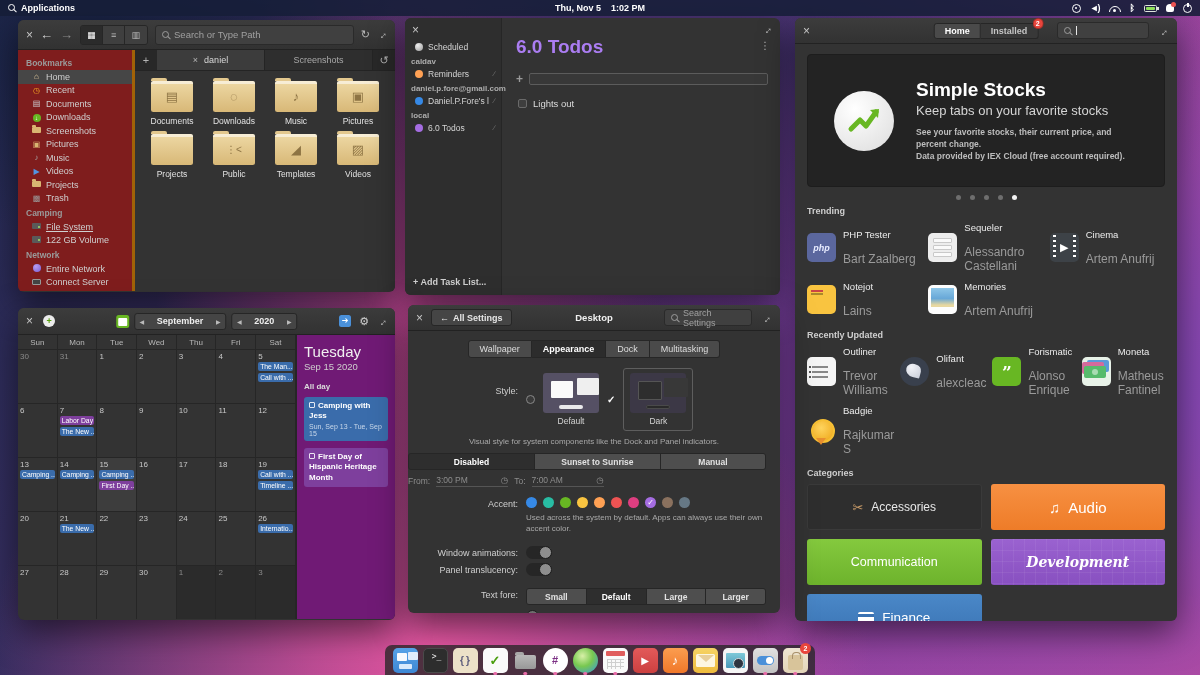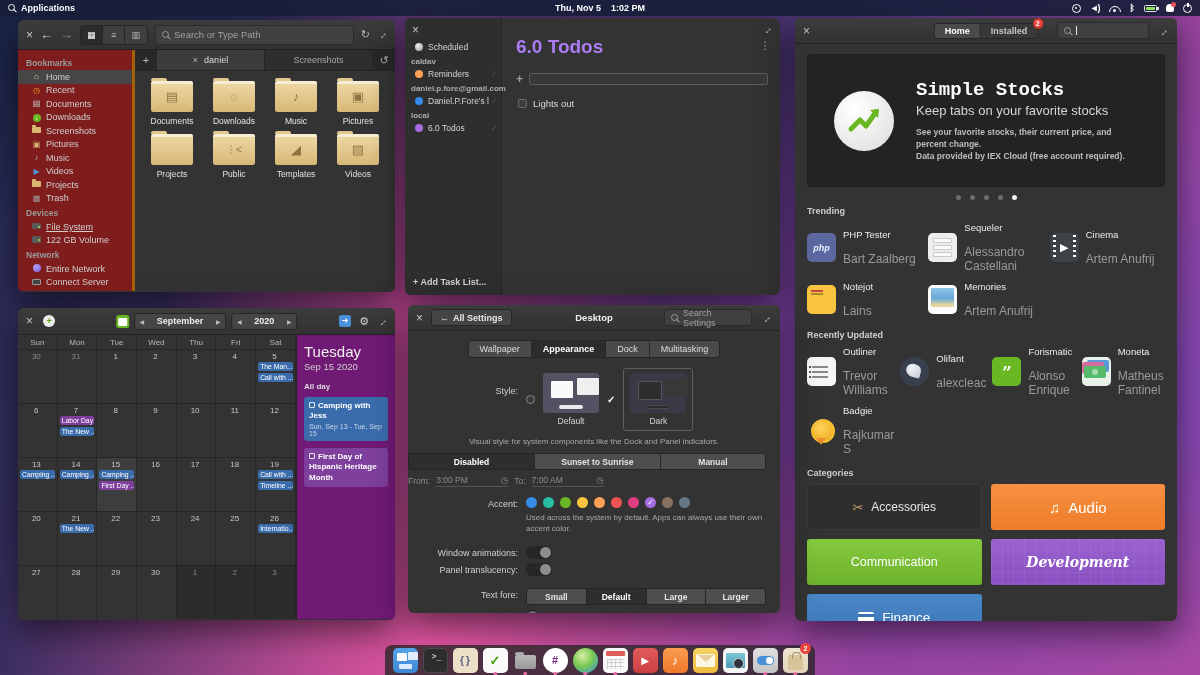--- a/index.html
+++ b/index.html
@@ -109,21 +109,21 @@
   #actabs .t { padding:2px 10px; font-size:9px; font-weight:bold; background:#4a4a4a; color:#fff; border:1px solid #262626; }
   #actabs .t.first { border-radius:3px 0 0 3px; }
   #actabs .t.dim { background:#383838; color:#c5c5c5; border-left:none; border-radius:0 3px 3px 0; position:relative; }
   .redbadge { position:absolute; right:-6px; top:-6px; min-width:11px; height:11px; border-radius:6px; background:#e8453c; color:#fff; font-size:7px; font-weight:bold; display:flex; align-items:center; justify-content:center; padding:0 2px; border:1px solid rgba(0,0,0,.3); }
   #acsearch { position:absolute; right:28px; width:92px; height:17px; font-size:9px; }
   .caret { width:1px; height:9px; background:#e8e8e8; }
   #appc .rsz { position:absolute; right:9px; top:8px; }
   #acbody { padding:10px 12px 0; }
   #banner { background:#232323; border:1px solid #1d1d1d; border-radius:4px; height:133px; display:flex; align-items:center; padding:0 26px; gap:22px; }
   #bicon { width:60px; height:60px; border-radius:50%; background:radial-gradient(circle at 35% 30%, #ffffff, #dcdcdc); flex:none; display:flex; align-items:center; justify-content:center; }
-  #btxt .t1 { color:#fff; font-size:19px; font-weight:bold;font-family:Liberation Mono, monospace; }
+  #btxt .t1 { color:#fff; font-size:19px; font-weight:bold; }
   #btxt .t2 { color:#d5d5d5; font-size:13px; margin-top:2px; }
   #btxt .t3 { color:#bdbdbd; font-size:8.5px; font-weight:bold; margin-top:8px; line-height:1.45; }
   #dots { display:flex; justify-content:center; gap:9px; margin:8px 0 6px; }
   #dots span { width:5px; height:5px; border-radius:50%; background:#6e6e6e; }
   #dots span.on { background:#f2f2f2; }
   .seclbl { font-size:9px; font-weight:bold; color:#cfcfcf; margin:6px 0 6px; }
   .agrid3 { display:grid; grid-template-columns:repeat(3,1fr); gap:8px 6px; }
   .agrid4 { display:grid; grid-template-columns:repeat(4,1fr); gap:8px 6px; }
   .app { display:flex; align-items:center; gap:7px; }
   .app .nm { font-size:9.5px; color:#ececec; }
@@ -175,21 +175,21 @@
   .ico-addev { width:12px; height:12px; background:#ececec; border-radius:50%; color:#57a00b; font-size:9px; font-weight:bold; text-align:center; line-height:12px; }
   .ico-exp { width:12px; height:12px; background:#4a90d9; border-radius:2.5px; color:#fff; font-size:8px; text-align:center; line-height:12px; }
   .gear { color:#cfcfcf; font-size:11px; }
   #calbody { display:flex; height:284px; }
   #calgrid { width:278px; display:flex; flex-direction:column; }
   .dowrow { display:flex; height:15px; border-bottom:1px solid #262626; }
   .dowrow span { width:39.7px; text-align:center; font-size:8px; font-weight:normal; color:#b8b8b8; line-height:15px; border-right:1px solid #262626; }
   .wk { display:flex; flex:1; border-bottom:1px solid #262626; }
   .wk:last-child { border-bottom:none; }
   .cell { width:39.7px; border-right:1px solid #262626; padding:1px 2px; position:relative; }
-  .cell .dn { display:block; text-align:center; font-size:8px; color:#c8c8c8; padding:1px 2px 1px 0; }
+  .cell .dn { display:block; text-align:left; font-size:8px; color:#c8c8c8; padding:1px 2px 1px 0; }
   .cell.dim { background:#2b2b2b; } .cell.dim .dn { color:#8a8a8a; }
   .cell.sel { background:#3d3d3d; }
   .ev { display:block; font-size:6.8px; color:#fff; background:#3a6cab; border-radius:2px; padding:1px 2px; margin-bottom:2px; white-space:nowrap; overflow:hidden; }
   .ev.purple { background:#7e3f9d; }
   #calside { flex:1; border-left:1px solid #262626; padding:8px 7px; background:#701a75; }
   #calside .day { font-size:15px; color:#f0f0f0; }
   #calside .date { font-size:9.5px; color:#cfcfcf; margin-top:1px; }
   #calside .allday { font-size:8px; font-weight:bold; color:#dadada; margin:10px 0 6px; }
   .evcard { border-radius:3px; padding:4px 5px; margin-bottom:7px; color:#fff; }
   .evcard.blue { background:#3a6cab; }
@@ -361,21 +361,21 @@
           <span>Videos</span>
         </div>
       <div class="sbi">
           <span class="ic"><span class="mfold"></span></span>
           <span>Projects</span>
         </div>
       <div class="sbi">
           <span class="ic" style="color:#9a9a9a">▩</span>
           <span>Trash</span>
         </div>
-      <div class="sbh">Devices</div>
+      <div class="sbh">Camping</div>
       <div class="sbi">
           <span class="ic"><span class="mdrive"></span></span>
           <span style="text-decoration:underline">File System</span>
         </div>
       <div class="sbi">
           <span class="ic"><span class="mdrive"></span></span>
           <span>122 GB Volume</span>
         </div>
       <div class="sbh">Network</div>
       <div class="sbi">

